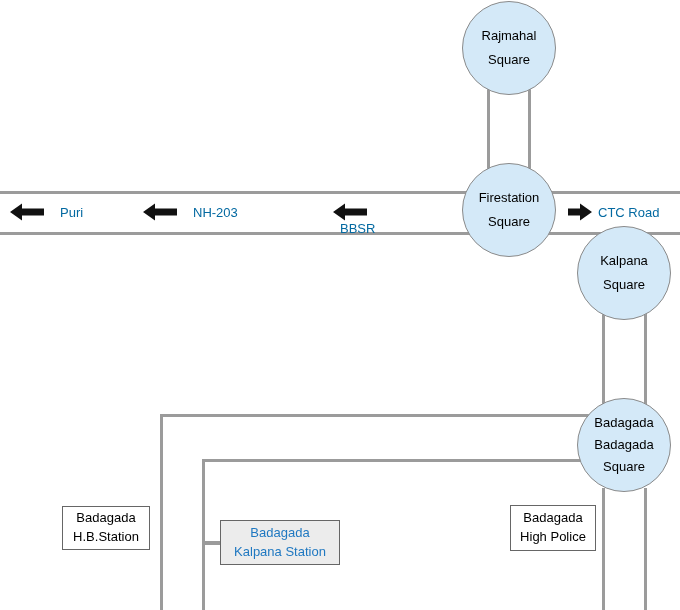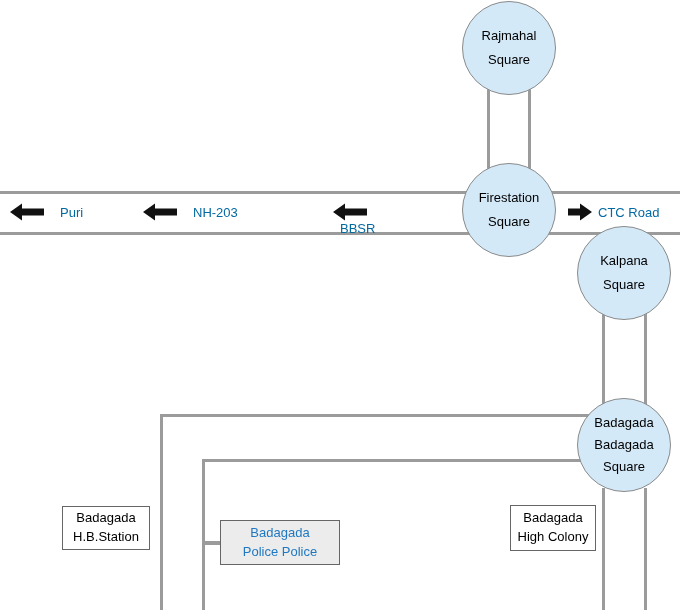--- a/index.html
+++ b/index.html
@@ -138,26 +138,26 @@
     <span class="jline">Square</span>
   </div>
 
   <div class="place-box" style="left:62px; top:506px; width:88px; height:44px;">
     <span class="bline">Badagada</span>
     <span class="bline">H.B.Station</span>
   </div>
 
   <div class="place-box highlight" style="left:220px; top:520px; width:120px; height:45px;">
     <span class="bline">Badagada</span>
-    <span class="bline">Police Police</span>
+    <span class="bline">Kalpana Station</span>
   </div>
 
   <div class="place-box" style="left:510px; top:505px; width:86px; height:46px;">
     <span class="bline">Badagada</span>
-    <span class="bline">High Colony</span>
+    <span class="bline">High Police</span>
   </div>
 
   <div class="dir-marker left-dir" style="left:10px; top:203px;">
     <svg class="arrow-svg" width="34" height="18" viewBox="0 0 34 18">
       <path d="M0 9 L12 0.5 L12 5.5 L34 5.5 L34 12.5 L12 12.5 L12 17.5 Z" fill="#111111"></path>
     </svg>
     <span class="dir-label">Puri</span>
   </div>
 
   <div class="dir-marker left-dir" style="left:143px; top:203px;">

